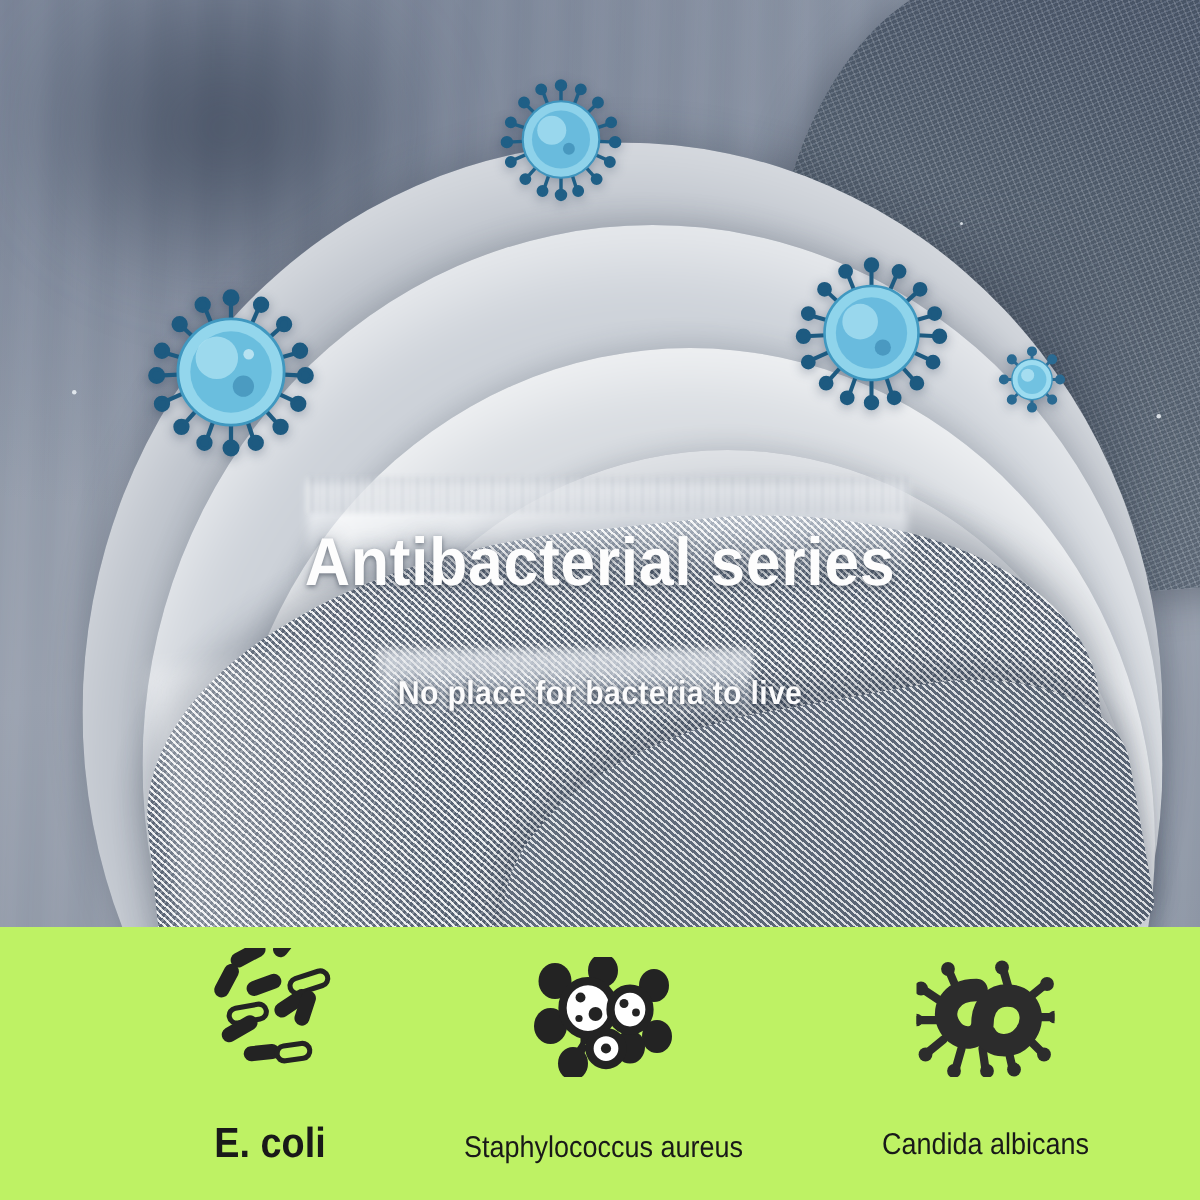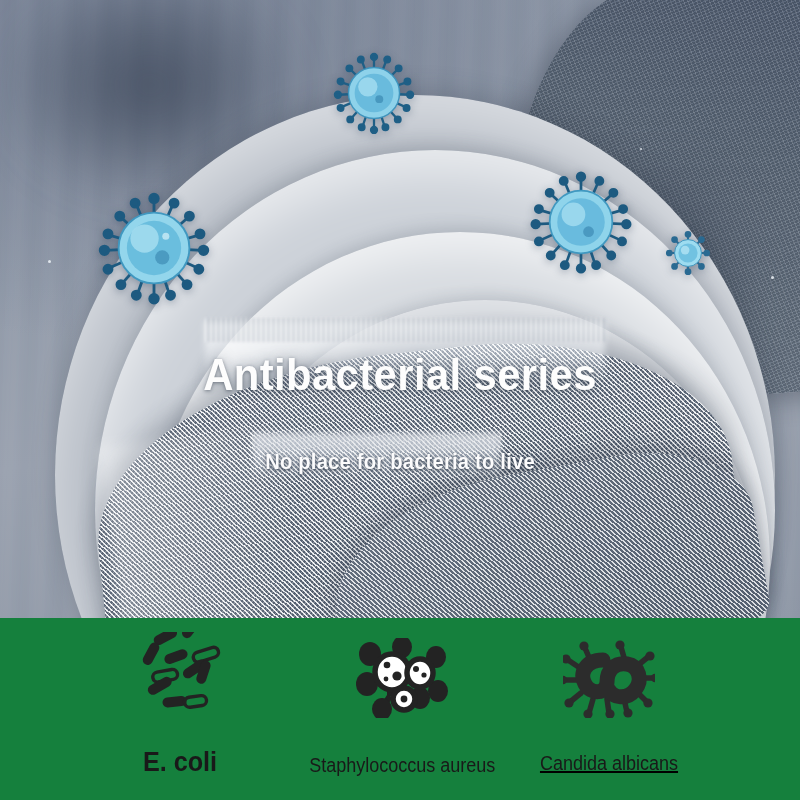--- a/index.html
+++ b/index.html
@@ -157,31 +157,31 @@
   
   .virus{position:absolute;}
   .virus svg{display:block;filter:drop-shadow(0 2px 4px rgba(20,40,70,.35));}
 
   
   .speck{position:absolute;border-radius:50%;background:#eef3f8;opacity:.85;}
 
   
   #panel{
     position:absolute;left:0;top:618px;width:800px;height:182px;
-    background:#15803d;
+    background:#bef264;
   }
   #panel .cell{position:absolute;text-align:center;}
   #panel .ico{margin:0 auto;display:block;}
   #panel .cap{
     font-family:"Liberation Sans Narrow","Liberation Sans",sans-serif;
     color:#191919;white-space:nowrap;transform:scaleX(.90);
   }
   #cell-ecoli{left:80px;top:14px;width:200px;}
   #cell-staph{left:299px;top:20px;width:205px;}
-  #cell-cand {left:504px;top:22px;width:210px;text-decoration:underline;}
+  #cell-cand {left:552px;top:22px;width:210px;}
   #cap-ecoli{font-size:28px;font-weight:700;margin-top:28px;}
   #cap-staph{font-size:20px;font-weight:400;margin-top:36px;}
   #cap-cand {font-size:20px;font-weight:400;margin-top:34px;}
 </style>
 </head>
 <body>
 
 <div id="banner">
 
   <div id="photo">

